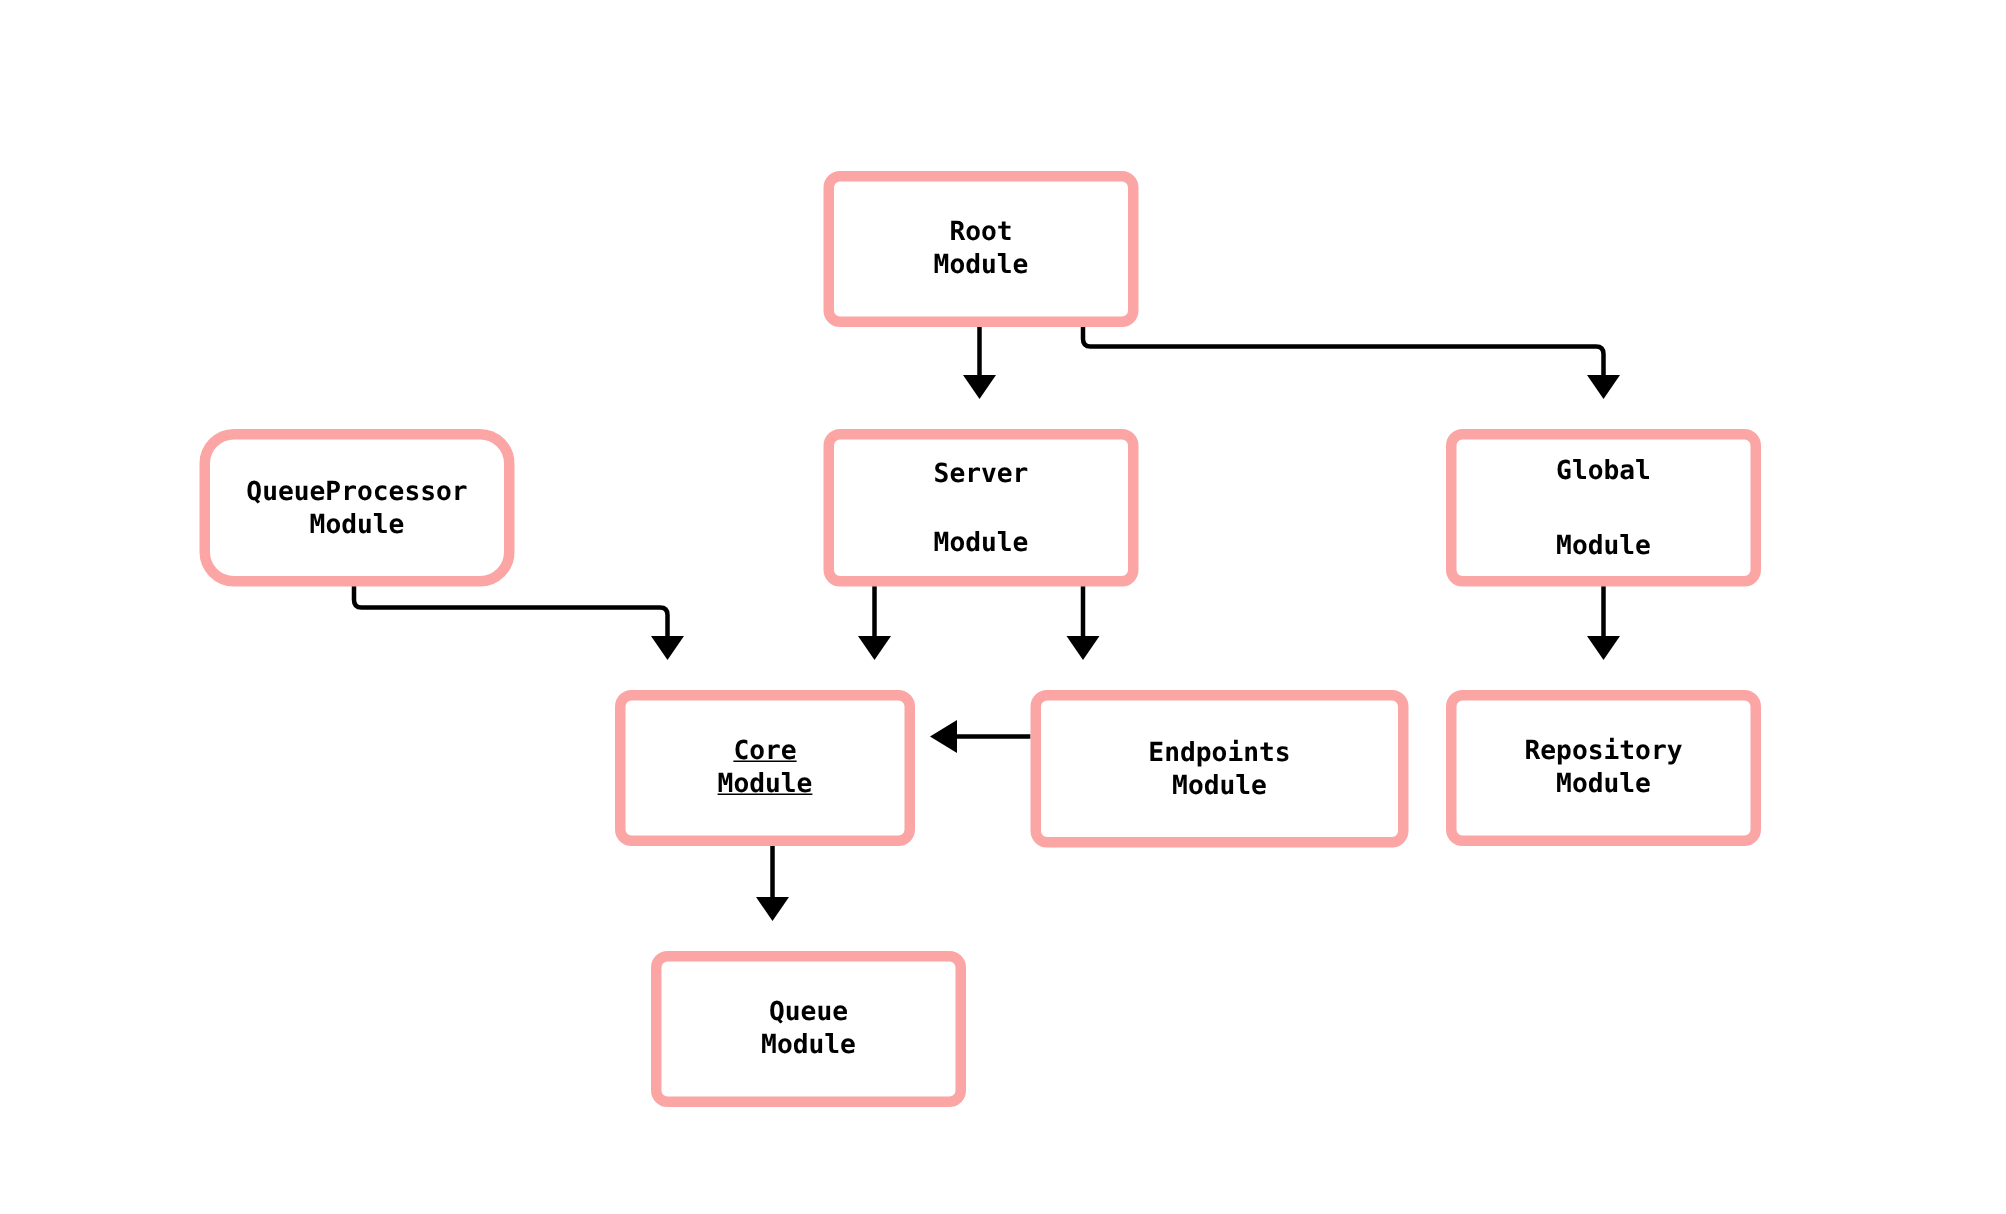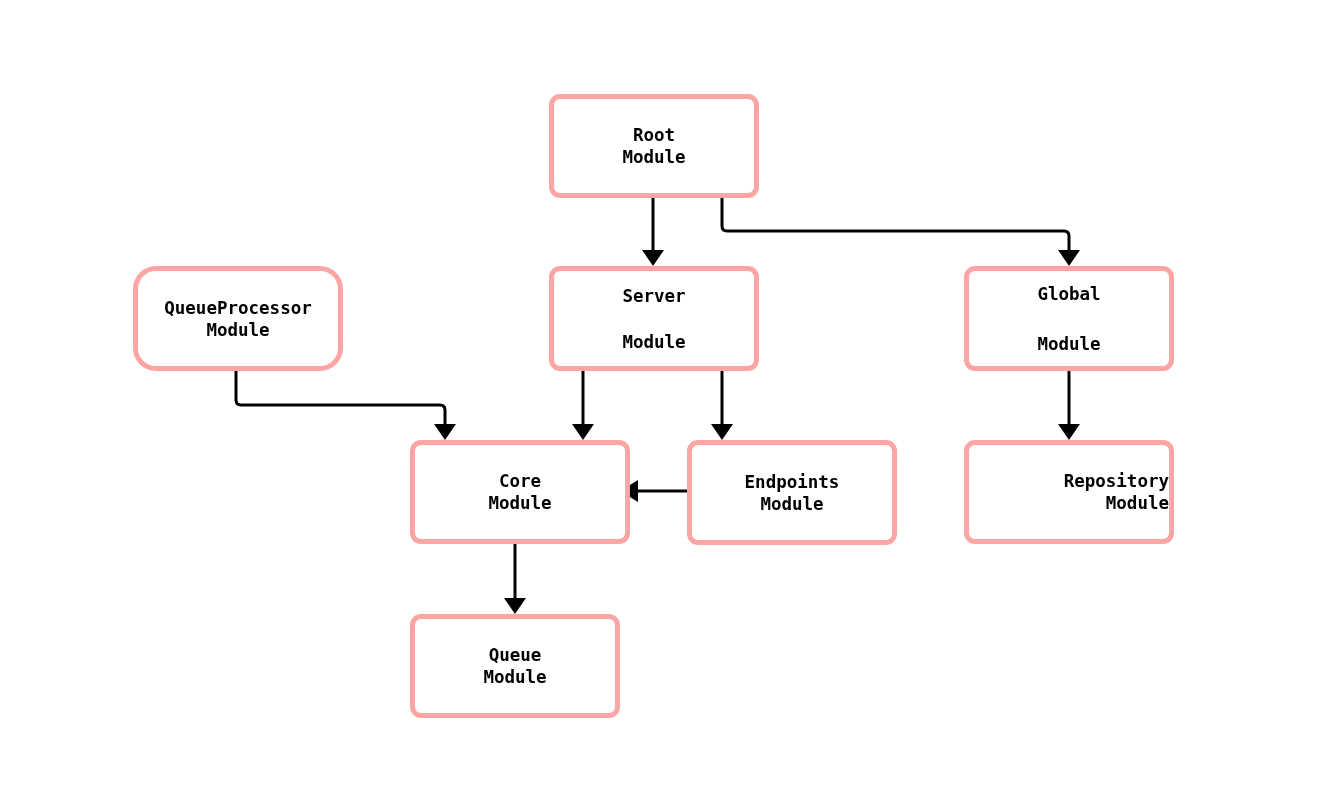--- a/index.html
+++ b/index.html
@@ -22,28 +22,29 @@
     position: absolute;
     left: 0;
     top: 0;
     width: 1337px;
     height: 809px;
     pointer-events: none;
   }
   .node {
     position: absolute;
     box-sizing: border-box;
-    border: 5px solid #fca5a5;
+    border: 7px solid #fca5a5;
     border-radius: 11px;
     background: #ffffff;
     display: flex;
     flex-direction: column;
     align-items: center;
     justify-content: center;
     z-index: 2;
+    margin-top: 20px;
   }
   .node-label {
     font-family: "DejaVu Sans Mono", "Liberation Mono", monospace;
     font-size: 17.5px;
     font-weight: bold;
     line-height: 22px;
     color: #000000;
     text-align: center;
     white-space: pre;
     letter-spacing: 0px;
@@ -110,33 +111,33 @@
   <div class="node" style="left:549px; top:266px; width:210px; height:105px;gap:24px;">
     <div class="node-label">Server</div>
     <div class="node-label">Module</div>
   </div>
 
   <div class="node" style="left:964px; top:266px; width:210px; height:105px;gap:28px;">
     <div class="node-label">Global</div>
     <div class="node-label">Module</div>
   </div>
 
-  <div class="node" style="left:410px; top:440px; width:220px; height:104px;">
+  <div class="node" style="left:410px; top:440px; width:200px; height:104px;text-decoration:underline;">
     <div class="node-label">Core</div>
     <div class="node-label">Module</div>
   </div>
 
-  <div class="node" style="left:687px; top:440px; width:210px; height:105px;">
+  <div class="node" style="left:687px; top:440px; width:252px; height:105px;">
     <div class="node-label">Endpoints</div>
     <div class="node-label">Module</div>
   </div>
 
-  <div class="node" style="left:964px; top:440px; width:210px; height:104px;align-items:flex-end;">
+  <div class="node" style="left:964px; top:440px; width:210px; height:104px;">
     <div class="node-label">Repository</div>
     <div class="node-label">Module</div>
   </div>
 
-  <div class="node" style="left:410px; top:614px; width:210px; height:104px;">
+  <div class="node" style="left:434px; top:614px; width:210px; height:104px;">
     <div class="node-label">Queue</div>
     <div class="node-label">Module</div>
   </div>
 
 </div>
 
 </body></html>

